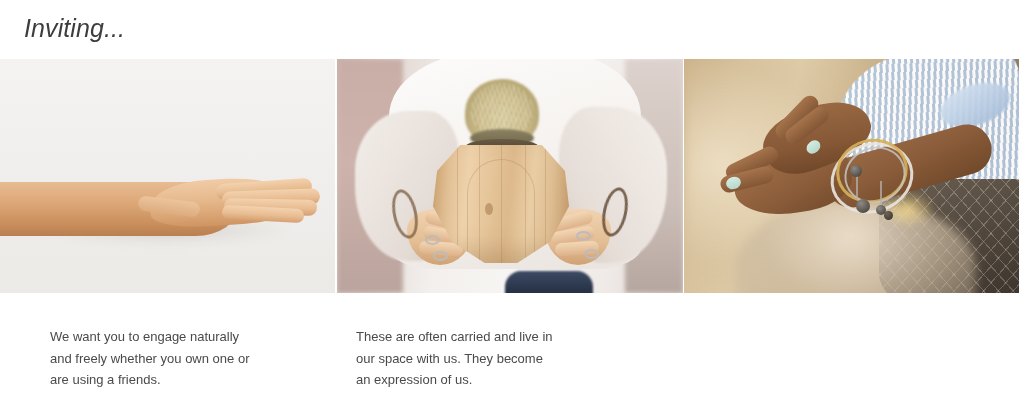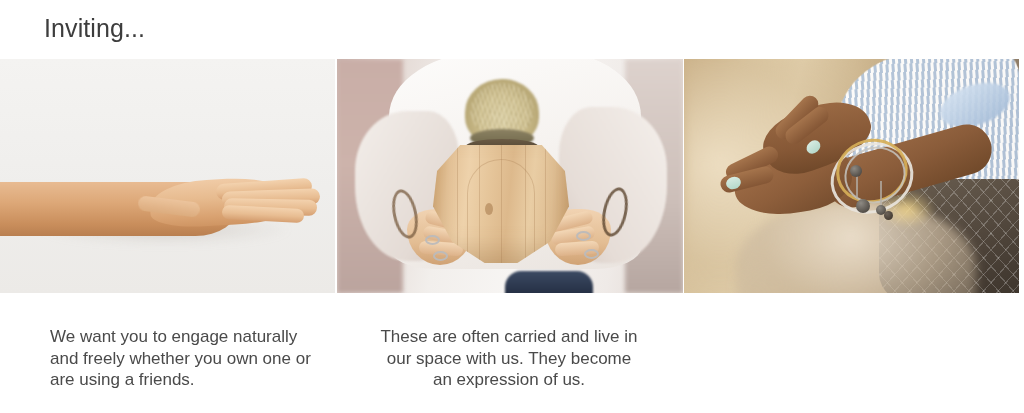--- a/index.html
+++ b/index.html
@@ -26,21 +26,21 @@
   .heading {
     position: absolute;
     top: 13px;
     font-size: 25px;
     line-height: 30px;
     font-weight: 400;
     color: #3d3d3d;
     letter-spacing: 0.1px;
     white-space: nowrap;
   }
-  .heading.c1 { left: 44px; }
+  .heading.c1 { left: 24px; font-style: italic; }
   .heading.c2 { left: 376px; }
   .heading.c3 { left: 709px; }
 
   
   .photo {
     position: absolute;
     top: 59px;
     height: 234px;
     overflow: hidden;
   }
@@ -392,28 +392,28 @@
     left: 196px; top: 132px;
     width: 54px; height: 36px;
     background: radial-gradient(ellipse at 50% 50%, rgba(250,220,140,0.8) 0%, rgba(240,205,120,0) 75%);
     filter: blur(3px);
   }
 
   
   .body-copy {
     position: absolute;
     top: 326px;
-    font-size: 17px;
+    font-size: 13px;
     line-height: 21.5px;
     color: #4a4a4a;
     font-weight: 400;
     white-space: pre-line;
   }
   .body-copy.c1 { left: 50px;  width: 280px; }
-  .body-copy.c2 { left: 364px; width: 290px; text-align: center; }
+  .body-copy.c2 { left: 356px; width: 290px; }
   .body-copy.c3 { left: 710px; width: 290px; }
 </style>
 </head>
 <body>
 
 <div class="slide">
 
   <div class="heading c1">Inviting...</div>
 
   <div class="photo p1">

